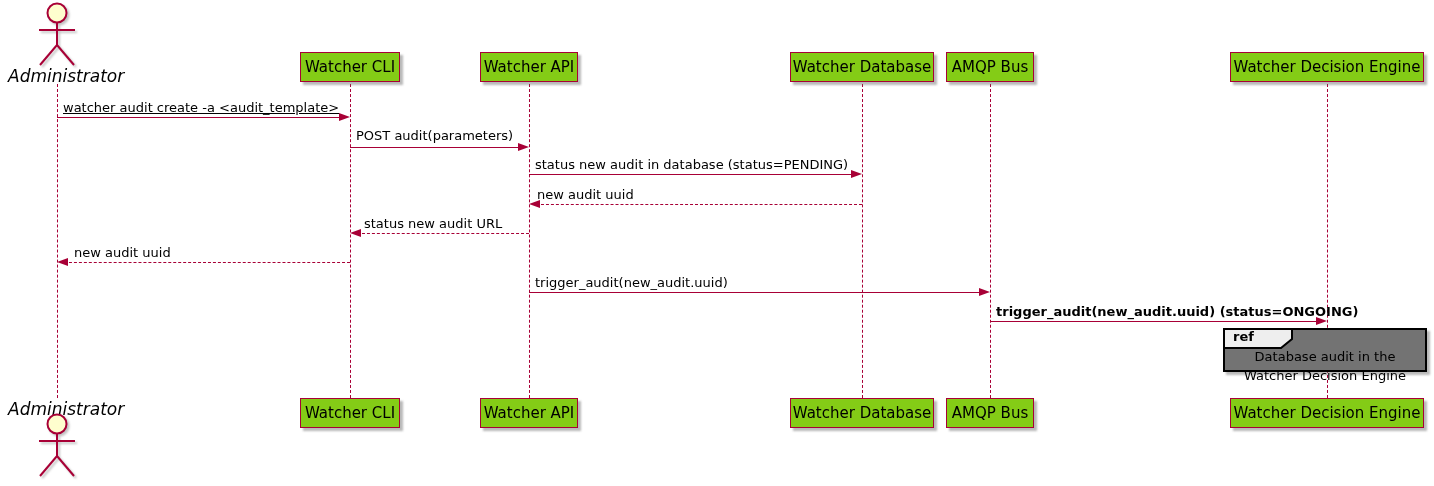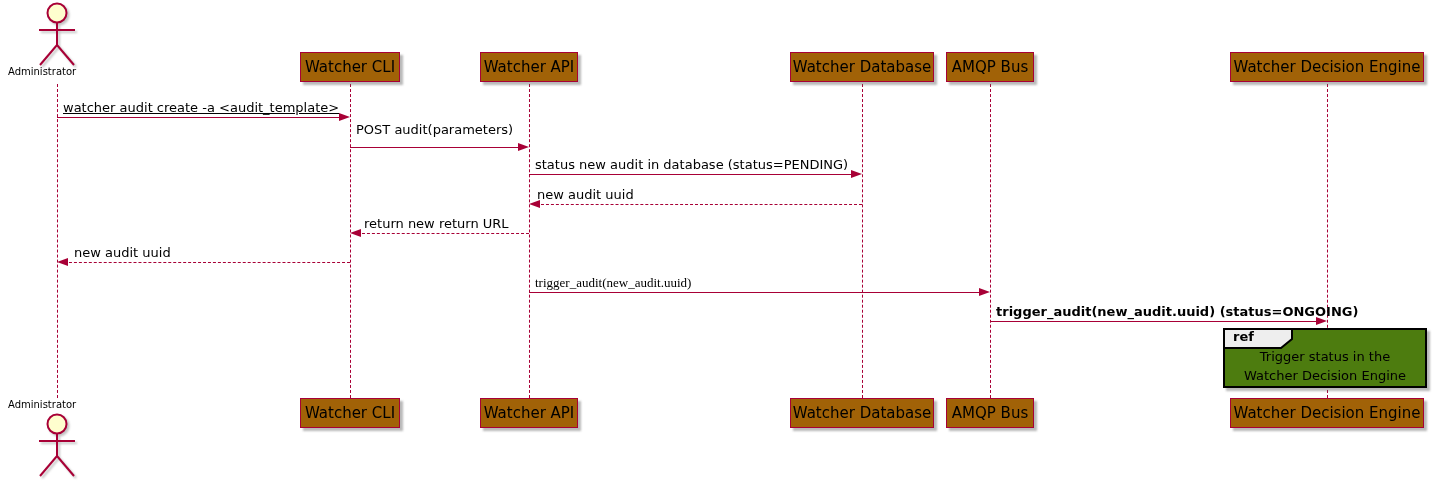--- a/index.html
+++ b/index.html
@@ -9,43 +9,44 @@
     height: 486px;
     background: #ffffff;
     font-family: "DejaVu Sans", "Liberation Sans", sans-serif;
     color: #000000;
     overflow: hidden;
   }
   .participant {
     position: absolute;
     height: 30px;
     box-sizing: border-box;
-    background: #a16207;
+    background: #84cc16;
     border: 1.6px solid #A80036;
     box-shadow: 3px 3px 2px rgba(100,100,100,0.45);
     display: flex;
     align-items: center;
     justify-content: center;
     font-size: 15px;
     white-space: nowrap;
     z-index: 3;
   }
   .lifeline {
     position: absolute;
     top: 84px;
     height: 314px;
     width: 0;
     border-left: 1px dashed #A80036;
     z-index: 1;
   }
   .actor-label {
     position: absolute;
-    font-size: 10px;
+    font-size: 17px;
     white-space: nowrap;
     z-index: 3;
+    font-style: italic;
   }
   .actor-figure { position: absolute; z-index: 3; filter: drop-shadow(2px 2px 1px rgba(120,120,120,0.45)); }
   .msg-label {
     position: absolute;
     font-size: 13px;
     white-space: nowrap;
     z-index: 4;
   }
   .msg-line {
     position: absolute;
@@ -61,23 +62,23 @@
     border-bottom: 4px solid transparent;
   }
   .arrowhead.left {
     border-right: 11px solid #A80036;
     border-top: 4px solid transparent;
     border-bottom: 4px solid transparent;
   }
   .ref-box {
     position: absolute;
     left: 1223px; top: 328px;
-    width: 204px; height: 60px;
+    width: 204px; height: 44px;
     box-sizing: border-box;
-    background: #4d7c0f;
+    background: #737373;
     border: 2px solid #000000;
     box-shadow: 3px 3px 2px rgba(100,100,100,0.45);
     z-index: 5;
   }
   .ref-tab { position: absolute; left: -2px; top: -2px; }
   .ref-tab-label {
     position: absolute;
     left: 10px; top: 1px;
     font-weight: bold;
     font-size: 13px;
@@ -130,70 +131,70 @@
       <span>Watcher Decision Engine</span>
     </div>
 
   <div>
     <div class="msg-label" style="left:63px;top:100px;text-decoration:underline;">watcher audit create -a &lt;audit_template&gt;</div>
     <div class="msg-line" style="left:57px;top:117px;width:287px;"></div>
     <div class="arrowhead right" style="left:339px;top:113px;"></div>
   </div>
 
   <div>
-    <div class="msg-label" style="left:356px;top:122px;">POST audit(parameters)</div>
+    <div class="msg-label" style="left:356px;top:128px;">POST audit(parameters)</div>
     <div class="msg-line" style="left:350px;top:147px;width:173px;"></div>
     <div class="arrowhead right" style="left:518px;top:143px;"></div>
   </div>
 
   <div>
     <div class="msg-label" style="left:535px;top:157px;">status new audit in database (status=PENDING)</div>
     <div class="msg-line" style="left:529px;top:174px;width:327px;"></div>
     <div class="arrowhead right" style="left:851px;top:170px;"></div>
   </div>
 
   <div>
     <div class="msg-label" style="left:537px;top:187px;">new audit uuid</div>
     <div class="msg-line dashed" style="left:536px;top:204px;width:326px;"></div>
     <div class="arrowhead left" style="left:529px;top:200px;"></div>
   </div>
 
   <div>
-    <div class="msg-label" style="left:364px;top:216px;">return new return URL</div>
+    <div class="msg-label" style="left:364px;top:216px;">status new audit URL</div>
     <div class="msg-line dashed" style="left:357px;top:233px;width:172px;"></div>
     <div class="arrowhead left" style="left:350px;top:229px;"></div>
   </div>
 
   <div>
     <div class="msg-label" style="left:74px;top:245px;">new audit uuid</div>
     <div class="msg-line dashed" style="left:64px;top:262px;width:286px;"></div>
     <div class="arrowhead left" style="left:57px;top:258px;"></div>
   </div>
 
   <div>
-    <div class="msg-label" style="left:535px;top:275px;font-family:Liberation Serif, serif;">trigger_audit(new_audit.uuid)</div>
+    <div class="msg-label" style="left:535px;top:275px;">trigger_audit(new_audit.uuid)</div>
     <div class="msg-line" style="left:529px;top:292px;width:455px;"></div>
     <div class="arrowhead right" style="left:979px;top:288px;"></div>
   </div>
 
   <div>
     <div class="msg-label" style="left:996px;top:304px;font-weight:bold;">trigger_audit(new_audit.uuid) (status=ONGOING)</div>
     <div class="msg-line" style="left:990px;top:321px;width:331px;"></div>
     <div class="arrowhead right" style="left:1316px;top:317px;"></div>
   </div>
 
   <div class="ref-box">
     <div class="ref-tab">
       <svg width="72" height="22" viewBox="0 0 72 22">
         <path d="M1,1 H69 V11 L58,20 H1 Z" fill="#EEEEEE" stroke="#000000" stroke-width="2"></path>
       </svg>
       <div class="ref-tab-label">ref</div>
     </div>
     <div class="ref-text">
-      <div>Trigger status in the</div>
+      <div>Database audit in the</div>
       <div>Watcher Decision Engine</div>
     </div>
   </div>
 
   <div class="participant" style="left:300px;top:398px;width:100px;">
       <span>Watcher CLI</span>
     </div>
   <div class="participant" style="left:480px;top:398px;width:98px;">
       <span>Watcher API</span>
     </div>

